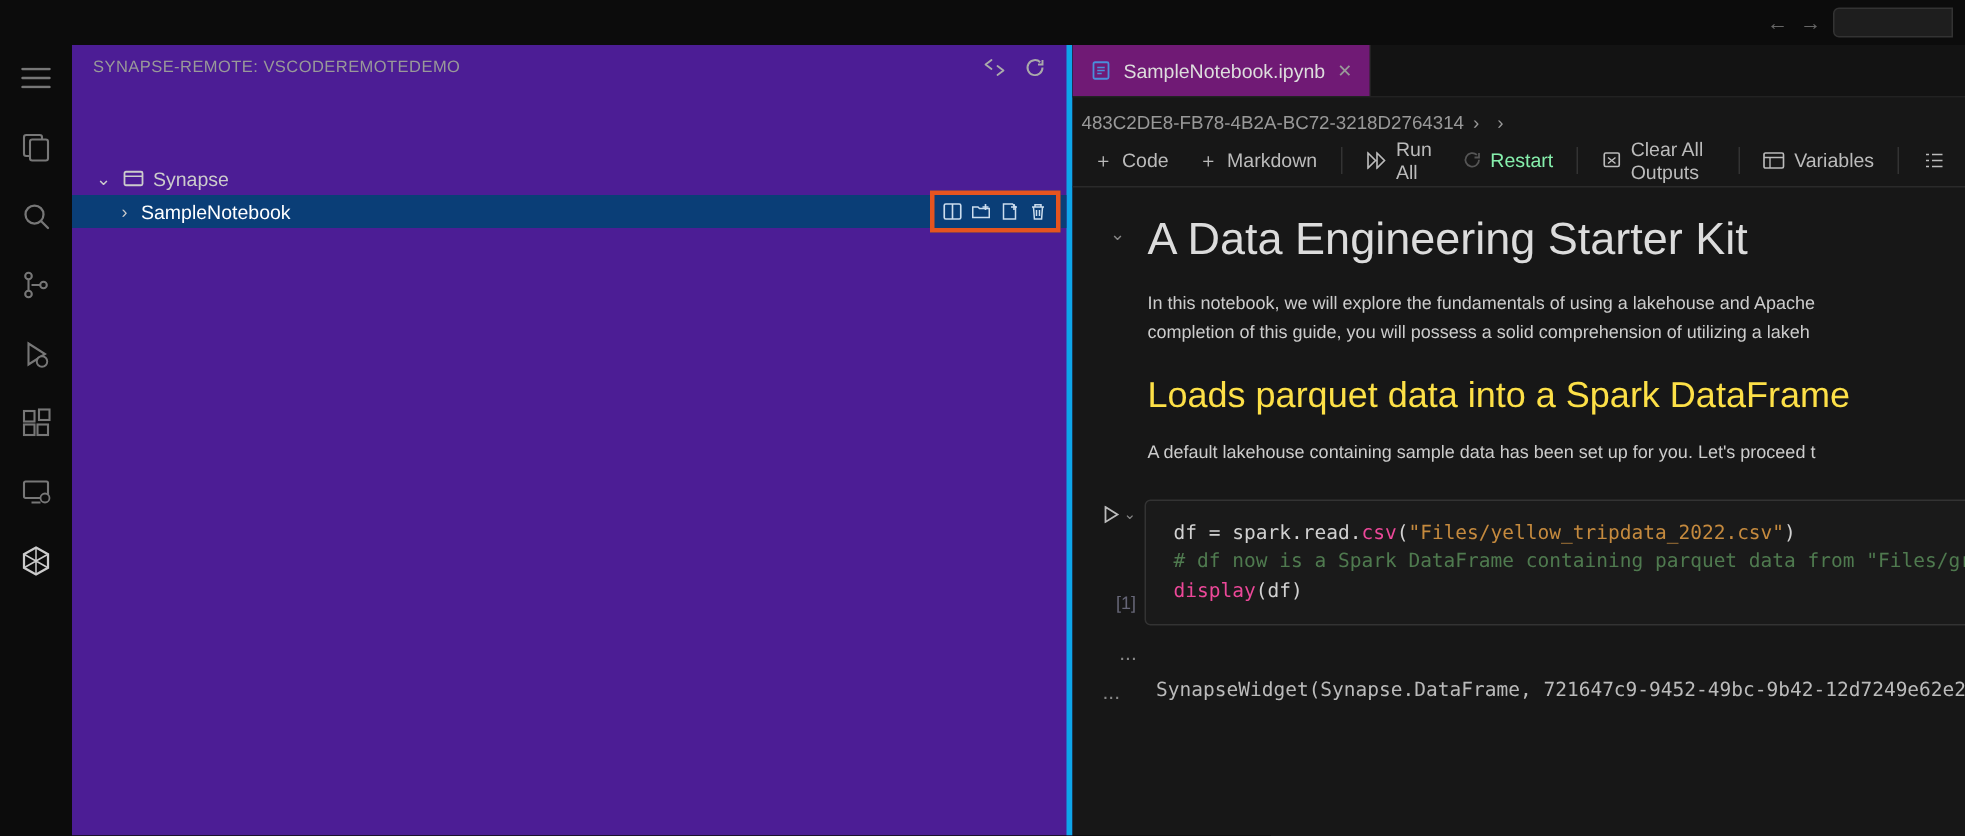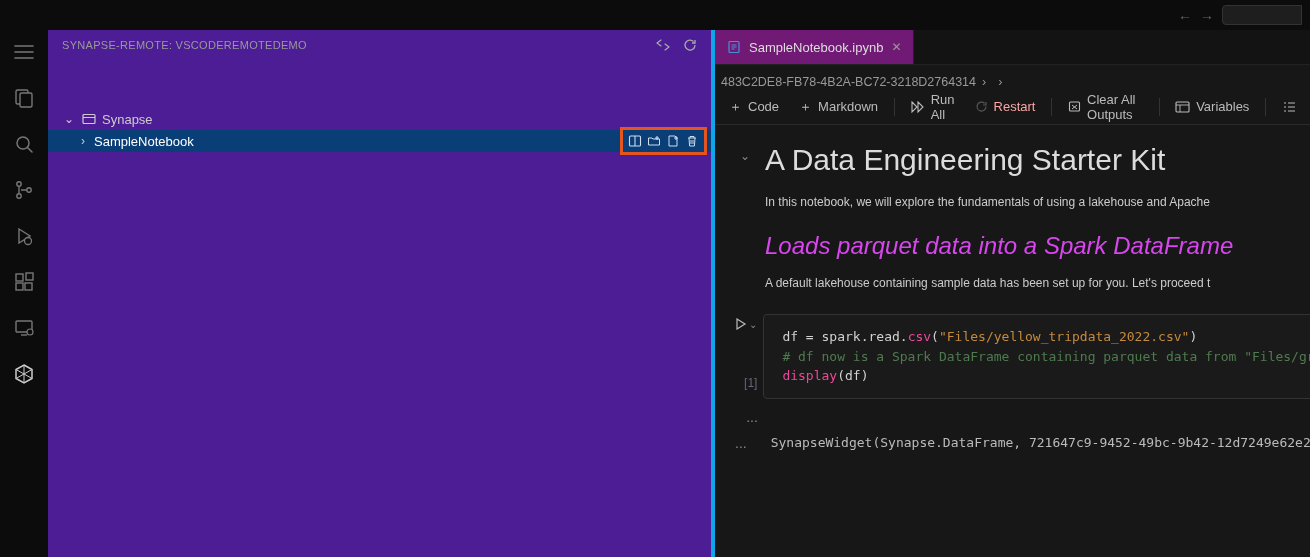--- a/index.html
+++ b/index.html
@@ -24,27 +24,27 @@
   .sel-icons-wrap .sic { color:#cde; width:16px; height:16px; display:flex; align-items:center; justify-content:center; }
   .editor { flex:1; background:#171717; display:flex; flex-direction:column; overflow:hidden; }
   .tabs { height:35px; background:#131313; display:flex; align-items:stretch; border-bottom:1px solid #222; }
   .tab { display:flex; align-items:center; gap:8px; padding:0 12px; background:#701a75; border-right:1px solid #222; font-size:13px; color:#ddd; }
   .tab .close { color:#999; font-size:12px; }
   .tab-icon { width:14px; height:14px; }
   .breadcrumb { height:24px; display:flex; align-items:flex-end; padding:0 6px; font-size:12.5px; color:#999; white-space:nowrap; }
   .breadcrumb .sep { margin:0 6px; }
   .nb-toolbar { height:36px; display:flex; align-items:center; gap:4px; padding:0 6px; border-bottom:1px solid #2a2a2a; font-size:13px; color:#bbb; }
   .tb-btn { display:flex; align-items:center; gap:6px; padding:4px 8px; cursor:pointer; border-radius:3px; }
-  .tb-btn.disabled { color:#fca5a5;text-align:right; }
+  .tb-btn.disabled { color:#86efac;text-align:right; }
   .tb-sep { width:1px; height:18px; background:#333; margin:0 4px; }
   .notebook-body { flex:1; overflow:hidden; padding:10px 0 0 20px; }
   .md-cell { display:flex; gap:10px; padding:8px 0 18px 0; }
   .gutter { width:20px; display:flex; justify-content:center; align-items:flex-start; padding-top:6px; color:#888; font-size:12px; }
   .md-content h1 { font-size:30px; font-weight:500; color:#dcdcdc; margin-bottom:16px; }
-  .md-content h2 { font-size:24px; font-weight:500; color:#d946ef; margin:20px 0 14px 0;font-style:italic; }
+  .md-content h2 { font-size:24px; font-weight:500; color:#fde047; margin:20px 0 14px 0; }
   .md-content p { font-size:12px; color:#ccc; line-height:1.55; white-space:nowrap; }
   .code-cell { display:flex; gap:6px; margin-top:4px; }
   .code-gutter { width:34px; display:flex; flex-direction:column; align-items:flex-end; gap:6px; padding-top:4px; color:#888; font-size:12px; }
   .run-btn { display:flex; align-items:center; gap:2px; color:#aaa; }
   .exec-count { color:#667; font-size:12px; margin-top:40px; }
   .code-box { flex:1; border:1px solid #333; border-radius:4px; background:#1a1a1a; padding:12px 18px; font-family:Menlo, Consolas, monospace; font-size:13px; line-height:1.5; white-space:pre; color:#d1d1d1; }
   .c-var { color:#d1d1d1; }
   .c-op { color:#d1d1d1; }
   .c-str { color:#c58a3e; }
   .c-cmt { color:#4f7a4f; }
@@ -258,20 +258,21 @@
     </div>
 
     <div class="notebook-body">
       <div class="md-cell">
         <div class="gutter">
             <span>⌄</span>
           </div>
         <div class="md-content">
           <h1>A Data Engineering Starter Kit</h1>
           <p>In this notebook, we will explore the fundamentals of using a lakehouse and Apache</p>
+          <p>completion of this guide, you will possess a solid comprehension of utilizing a lakeh</p>
           <h2>Loads parquet data into a Spark DataFrame</h2>
           <p>A default lakehouse containing sample data has been set up for you. Let's proceed t</p>
         </div>
       </div>
 
       <div class="code-cell">
         <div class="code-gutter">
           <div class="run-btn">
             <svg width="12" height="12" viewBox="0 0 12 12">
                 <path d="M2 1 L10 6 L2 11 Z" fill="none" stroke="#bbb" stroke-width="1.2"></path>

